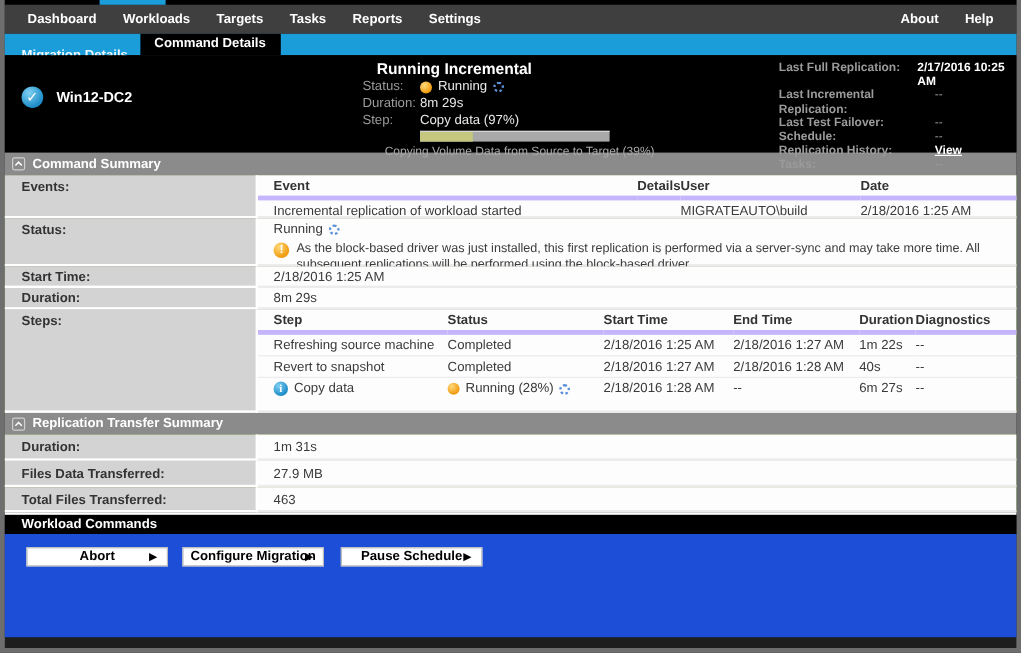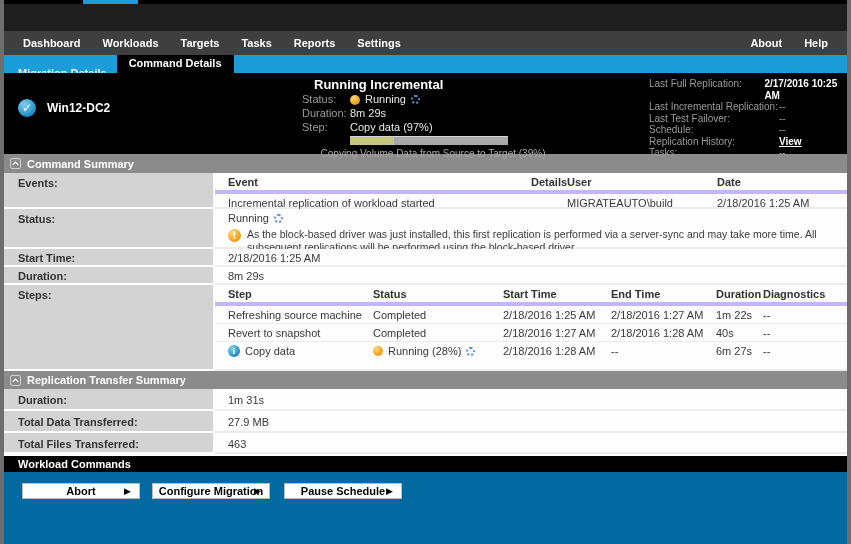--- a/index.html
+++ b/index.html
@@ -4,21 +4,21 @@
 <style>
   * { margin:0; padding:0; box-sizing:border-box; }
   body { background:#4a4a4a; font-family:"Liberation Sans","DejaVu Sans",sans-serif; }
   .frame { position:relative; width:851px; height:544px; background:#6e6e6e; overflow:hidden; }
   .app { position:absolute; left:4px; top:0; width:843px; height:540px; background:#1e1e1e; }
 
   
   .topwrap { position:relative; }
   .topstrip { height:4px; background:#000; }
   .nav-indicator { position:absolute; top:0; left:79px; width:55px; height:4px; background:#1b9dd9; }
-  .navbar { height:24px; background:#3f3f3f; display:flex; align-items:center; padding:0 8px;margin-top:27px; }
+  .navbar { height:24px; background:#3f3f3f; display:flex; align-items:center; padding:0 8px; }
   .navitem { color:#fff; font-size:11px; font-weight:bold; padding:0 11px; cursor:pointer; }
   .nav-spacer { flex:1; }
 
   
   .tabrow { height:18px; background:#1b9dd9; display:flex; align-items:stretch; }
   .tab-link { color:#eef8fe; font-size:11px; font-weight:bold; text-decoration:underline; padding:12px 10px 0 14px; cursor:pointer;text-align:center; }
   .tab-active { background:#000; color:#fff; font-size:11px; font-weight:bold; padding:2px 12px 0 12px; }
 
   
   .bheader { position:relative; height:81px; background:#000; color:#fff; }
@@ -36,21 +36,21 @@
   .amber-dot { display:inline-block; width:10px; height:10px; border-radius:50%;
     background:radial-gradient(circle at 35% 30%, #ffd97a, #ef9b0e 70%); margin-right:5px; }
   .spinner { display:inline-block; width:9px; height:9px; border-radius:50%;
     border:2px dotted #5b8fd9; margin-left:5px; }
   .pbar { margin:2px 0 0 48px; width:158px; height:9px; background:#a9a9a9; border-top:1px solid #d6d6d6; }
   .pfill { height:100%; background:#c6c77e; }
   .pcaption { margin-top:3px; width:100%; text-align:center; font-size:10px; color:#a8a8a8; }
 
   .rhdr { position:absolute; left:645px; top:5px; width:196px; }
   .rhdr-row { display:flex; font-size:10px; line-height:11.5px; }
-  .rhdr-lbl { width:130px; color:#9b9b9b; }
+  .rhdr-lbl { width:130px; color:#9b9b9b;font-weight:bold; }
   .rhdr-val { color:#9b9b9b; }
   .rhdr-val.strong { color:#fff; font-weight:bold; }
   .rhdr-val.link { color:#fff; font-weight:bold; text-decoration:underline; cursor:pointer; }
 
   
   .secbar { height:19px; background:#8b8b8b; color:#fff; font-size:11px; font-weight:bold;
     display:flex; align-items:center; padding-left:6px; }
   .collapse-icon { width:11px; height:11px; border:1px solid #cfcfcf; border-radius:2px;
     margin-right:6px; display:inline-flex; align-items:center; justify-content:center; cursor:pointer; }
 
@@ -81,21 +81,21 @@
   .amber-dot.sm { width:10px; height:10px; }
 
   .diagline { text-align:right; font-size:11px; color:#333; padding:4px 22px 0 0; }
   .diag-link { color:#7d7d7d; text-decoration:underline; cursor:pointer; margin-left:5px; }
 
   .vrow .fcontent { padding:5px 0 0 13px; }
 
   
   .wcbar { height:18px; background:#000; border-top:2px solid #fff; color:#fff;
     font-size:11px; font-weight:bold; display:flex; align-items:center; padding-left:14px; }
-  .darkarea { position:relative; height:86px; background:#0369a1;padding-left:40px; }
+  .darkarea { position:relative; height:86px; background:#1d4ed8;padding-left:40px; }
   .cmdbtn { position:absolute; top:11px; width:118px; height:16px; background:#fff;
     border:1px solid #bbb; font-size:11px; font-weight:bold; color:#000;
     display:flex; align-items:center; justify-content:center; cursor:pointer; }
   .btn-arrow { position:absolute; right:8px; top:2px; font-size:9px; color:#000; }
 </style>
 </head>
 <body>
 
 <div class="frame">
 <div class="app">
@@ -308,21 +308,21 @@
           </svg>
     </span>
     <span>Replication Transfer Summary</span>
   </div>
 
   <div class="frow vrow" style="height:22px">
     <div class="flabel" style="padding-top:5px">Duration:</div>
     <div class="fcontent" style="padding-top:5px">1m 31s</div>
   </div>
   <div class="frow vrow" style="height:22px">
-    <div class="flabel" style="padding-top:5px">Total Data Transferred:</div>
+    <div class="flabel" style="padding-top:5px">Files Data Transferred:</div>
     <div class="fcontent" style="padding-top:5px">27.9 MB</div>
   </div>
   <div class="frow vrow" style="height:21px">
     <div class="flabel" style="padding-top:5px">Total Files Transferred:</div>
     <div class="fcontent" style="padding-top:5px">463</div>
   </div>
 
   <div class="wcbar">
     <span>Workload Commands</span>
   </div>

